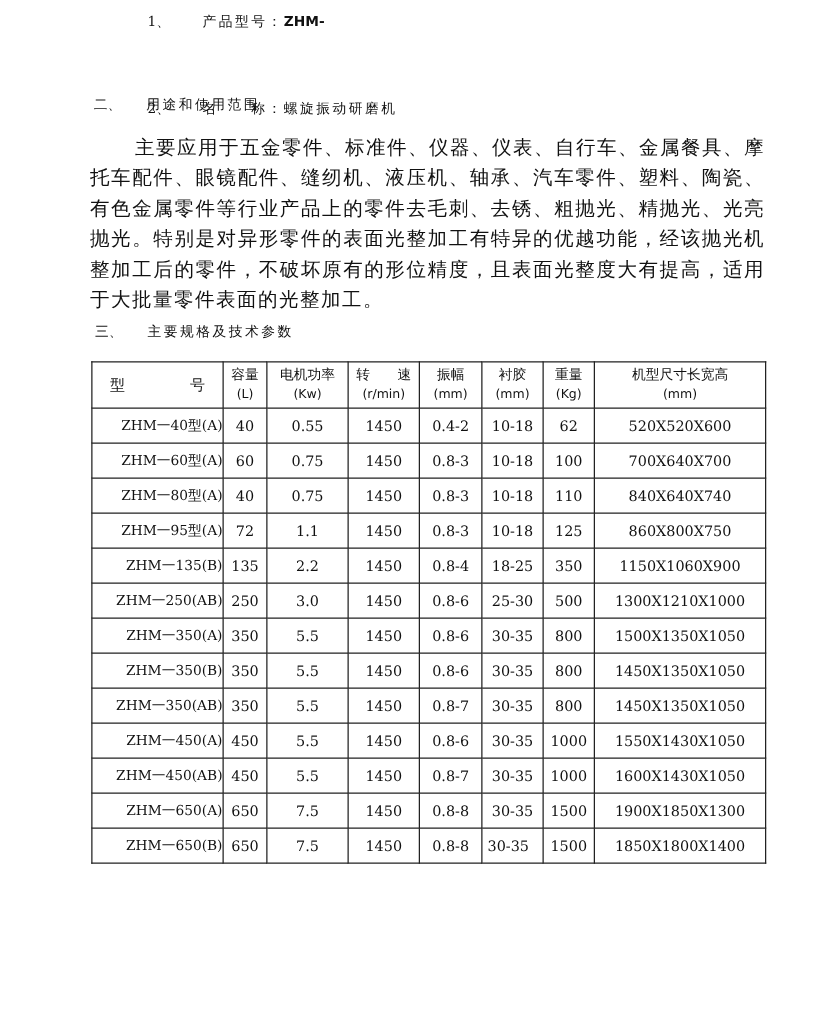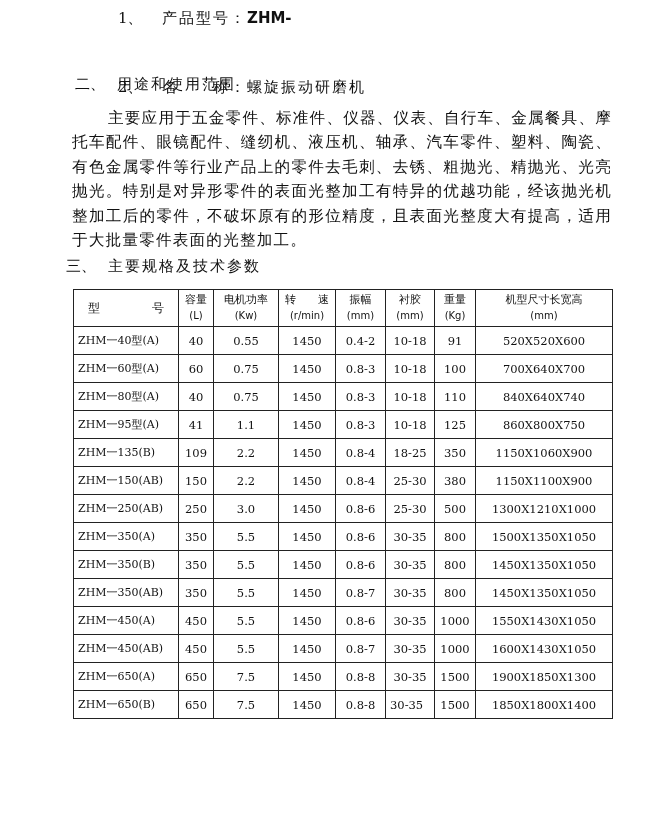--- a/index.html
+++ b/index.html
@@ -1,41 +1,41 @@
 <!DOCTYPE html>
 <html><head>
   <meta charset="utf-8">
   <style>
     html, body { margin: 0; padding: 0; background: #ffffff; }
     body {
       width: 670px; height: 822px; position: relative; overflow: hidden;
       font-family: "DejaVu Serif", "Liberation Serif", serif;
       color: #111111;
     }
-    .line { position: absolute; white-space: nowrap; font-size: 15px; line-height: 20px; }
+    .line { position: absolute; white-space: nowrap; font-size: 11px; line-height: 20px; }
     .num { display: inline-block; }
     .para {
       position: absolute; left: 72px; top: 106px; width: 540px;
       font-size: 15.6px; line-height: 24.4px; letter-spacing: 1.2px;
       text-align: justify;
     }
     .para .indent { display: inline-block; width: 36px; }
     table.spec {
       position: absolute; left: 73px; top: 289px;
       border-collapse: collapse; table-layout: fixed;
       font-family: "DejaVu Serif", "Liberation Serif", serif;
       font-size: 11.5px; color: #111;
     }
     table.spec td, table.spec th {
       border: 1.3px solid #222; padding: 0; text-align: center; vertical-align: middle;
       overflow: hidden; white-space: nowrap;
     }
     table.spec th { font-weight: normal; height: 36px; line-height: 16px; font-size: 11px; }
     table.spec td { height: 27px; }
-    table.spec td.model { text-align: left; padding-left: 4px; font-size: 11px; }
+    table.spec td.model { text-align: right; padding-left: 4px; font-size: 11px; }
     .hdr-model { display: flex; justify-content: space-between; padding: 0 14px; font-size: 12px; }
     .unit { font-family: "DejaVu Sans", "Liberation Sans", sans-serif; font-size: 10px; }
     td.lining-shift { text-align: left !important; padding-left: 4px !important; }
   </style>
 </head>
 <body>
 
 <div class="line" style="left:118px; top:8px;">
   <span class="num" style="width:44px;">1、</span><span style="letter-spacing:2px;">产品型号：</span><span style="font-family:'DejaVu Sans',sans-serif; font-weight:bold;">ZHM-</span>
 </div>
@@ -43,21 +43,21 @@
 <div class="line" style="left:118px; top:41px;margin-top:36px;">
   <span class="num" style="width:44px;">2、</span><span style="letter-spacing:2px;">名　　称：</span><span style="letter-spacing:2px;">螺旋振动研磨机</span>
 </div>
 
 <div class="line" style="left:75px; top:74px;">
   <span class="num" style="width:42px;">二、</span><span style="letter-spacing:2px;">用途和使用范围</span>
 </div>
 
 <div class="para"><span class="indent"></span><span>主要应用于五金零件、标准件、仪器、仪表、自行车、金属餐具、摩托车配件、眼镜配件、缝纫机、液压机、轴承、汽车零件、塑料、陶瓷、有色金属零件等行业产品上的零件去毛刺、去锈、粗抛光、精抛光、光亮抛光。特别是对异形零件的表面光整加工有特异的优越功能，经该抛光机整加工后的零件，不破坏原有的形位精度，且表面光整度大有提高，适用于大批量零件表面的光整加工。</span></div>
 
-<div class="line" style="left:66px; top:256px;">
+<div class="line" style="left:76px; top:256px;">
   <span class="num" style="width:42px;">三、</span><span style="letter-spacing:2px;">主要规格及技术参数</span>
 </div>
 
 <table class="spec">
   <colgroup>
     <col style="width:105px">
       <col style="width:35px">
       <col style="width:65px">
       <col style="width:57px">
     <col style="width:50px">
@@ -104,21 +104,21 @@
     </tr>
   </thead>
   <tbody id="spec-body">
       <tr>
         <td class="model">ZHM一40型(A)</td>
         <td>40</td>
         <td>0.55</td>
         <td>1450</td>
         <td>0.4-2</td>
         <td>10-18</td>
-        <td>91</td>
+        <td>62</td>
         <td>520X520X600</td>
       </tr>
       <tr>
         <td class="model">ZHM一60型(A)</td>
         <td>60</td>
         <td>0.75</td>
         <td>1450</td>
         <td>0.8-3</td>
         <td>10-18</td>
         <td>100</td>
@@ -129,47 +129,37 @@
         <td>40</td>
         <td>0.75</td>
         <td>1450</td>
         <td>0.8-3</td>
         <td>10-18</td>
         <td>110</td>
         <td>840X640X740</td>
       </tr>
       <tr>
         <td class="model">ZHM一95型(A)</td>
-        <td>41</td>
+        <td>72</td>
         <td>1.1</td>
         <td>1450</td>
         <td>0.8-3</td>
         <td>10-18</td>
         <td>125</td>
         <td>860X800X750</td>
       </tr>
       <tr>
         <td class="model">ZHM一135(B)</td>
-        <td>109</td>
+        <td>135</td>
         <td>2.2</td>
         <td>1450</td>
         <td>0.8-4</td>
         <td>18-25</td>
         <td>350</td>
         <td>1150X1060X900</td>
-      </tr>
-      <tr>
-        <td class="model">ZHM一150(AB)</td>
-        <td>150</td>
-        <td>2.2</td>
-        <td>1450</td>
-        <td>0.8-4</td>
-        <td>25-30</td>
-        <td>380</td>
-        <td>1150X1100X900</td>
       </tr>
       <tr>
         <td class="model">ZHM一250(AB)</td>
         <td>250</td>
         <td>3.0</td>
         <td>1450</td>
         <td>0.8-6</td>
         <td>25-30</td>
         <td>500</td>
         <td>1300X1210X1000</td>

